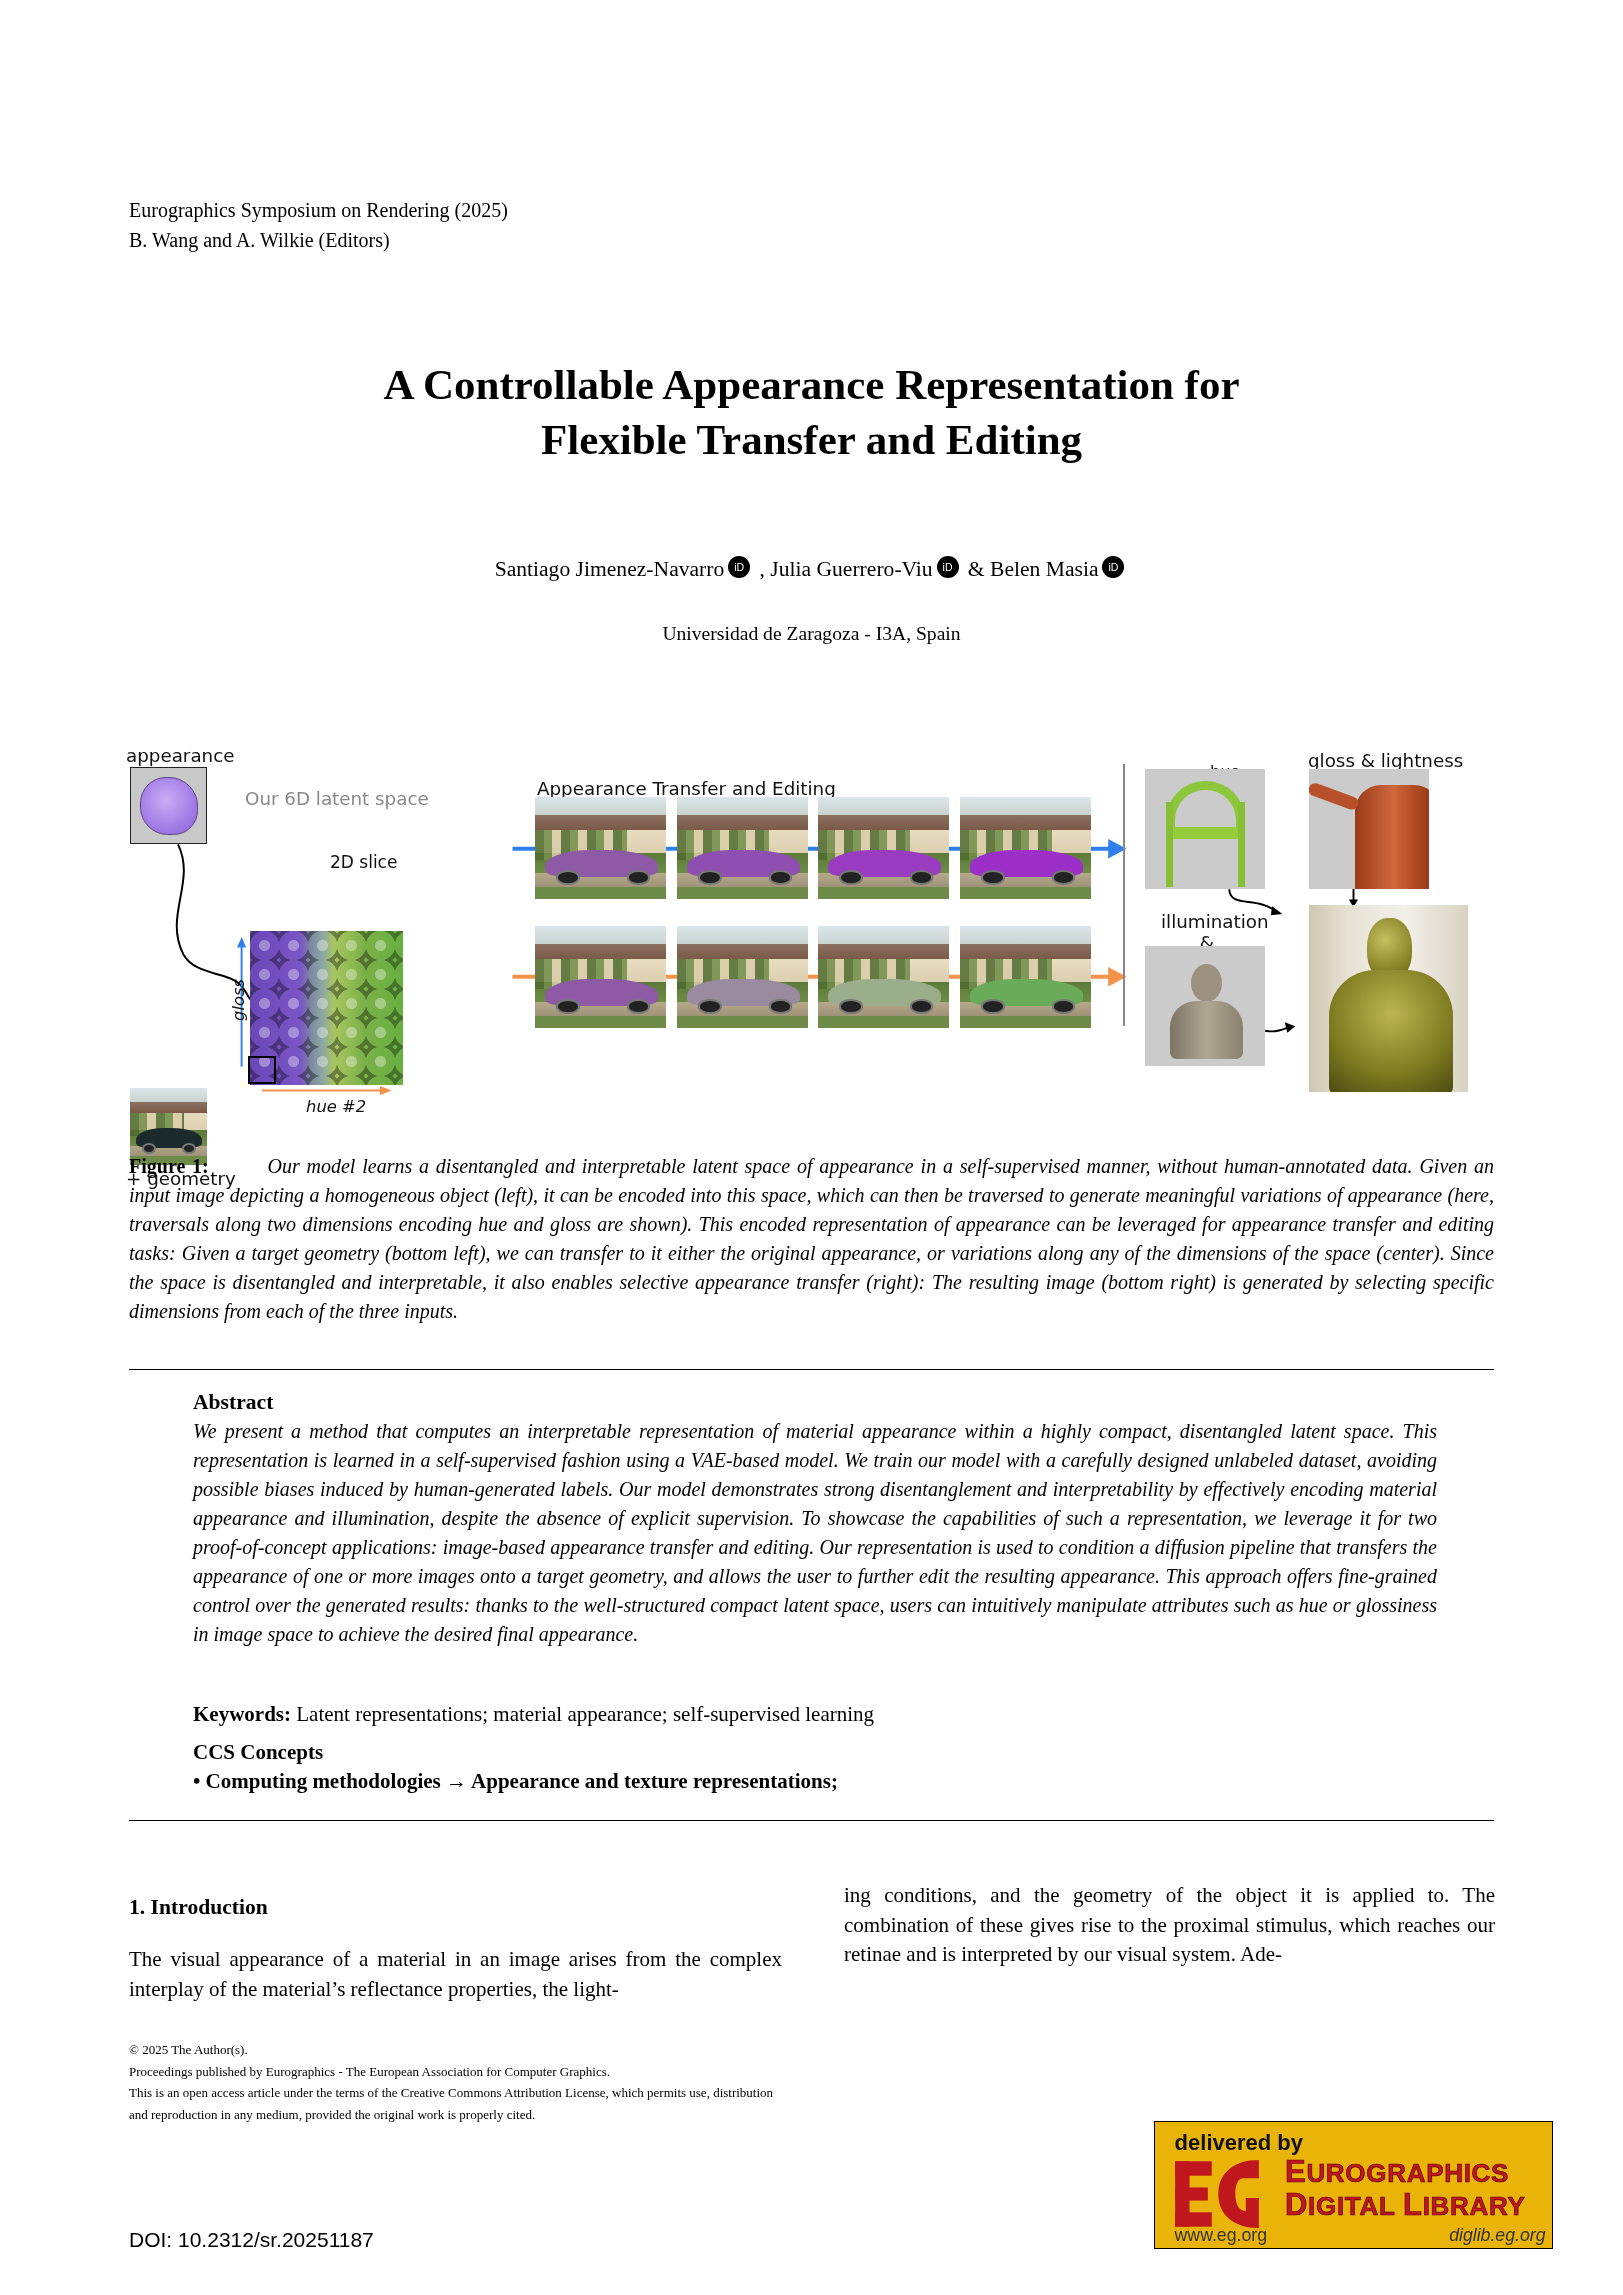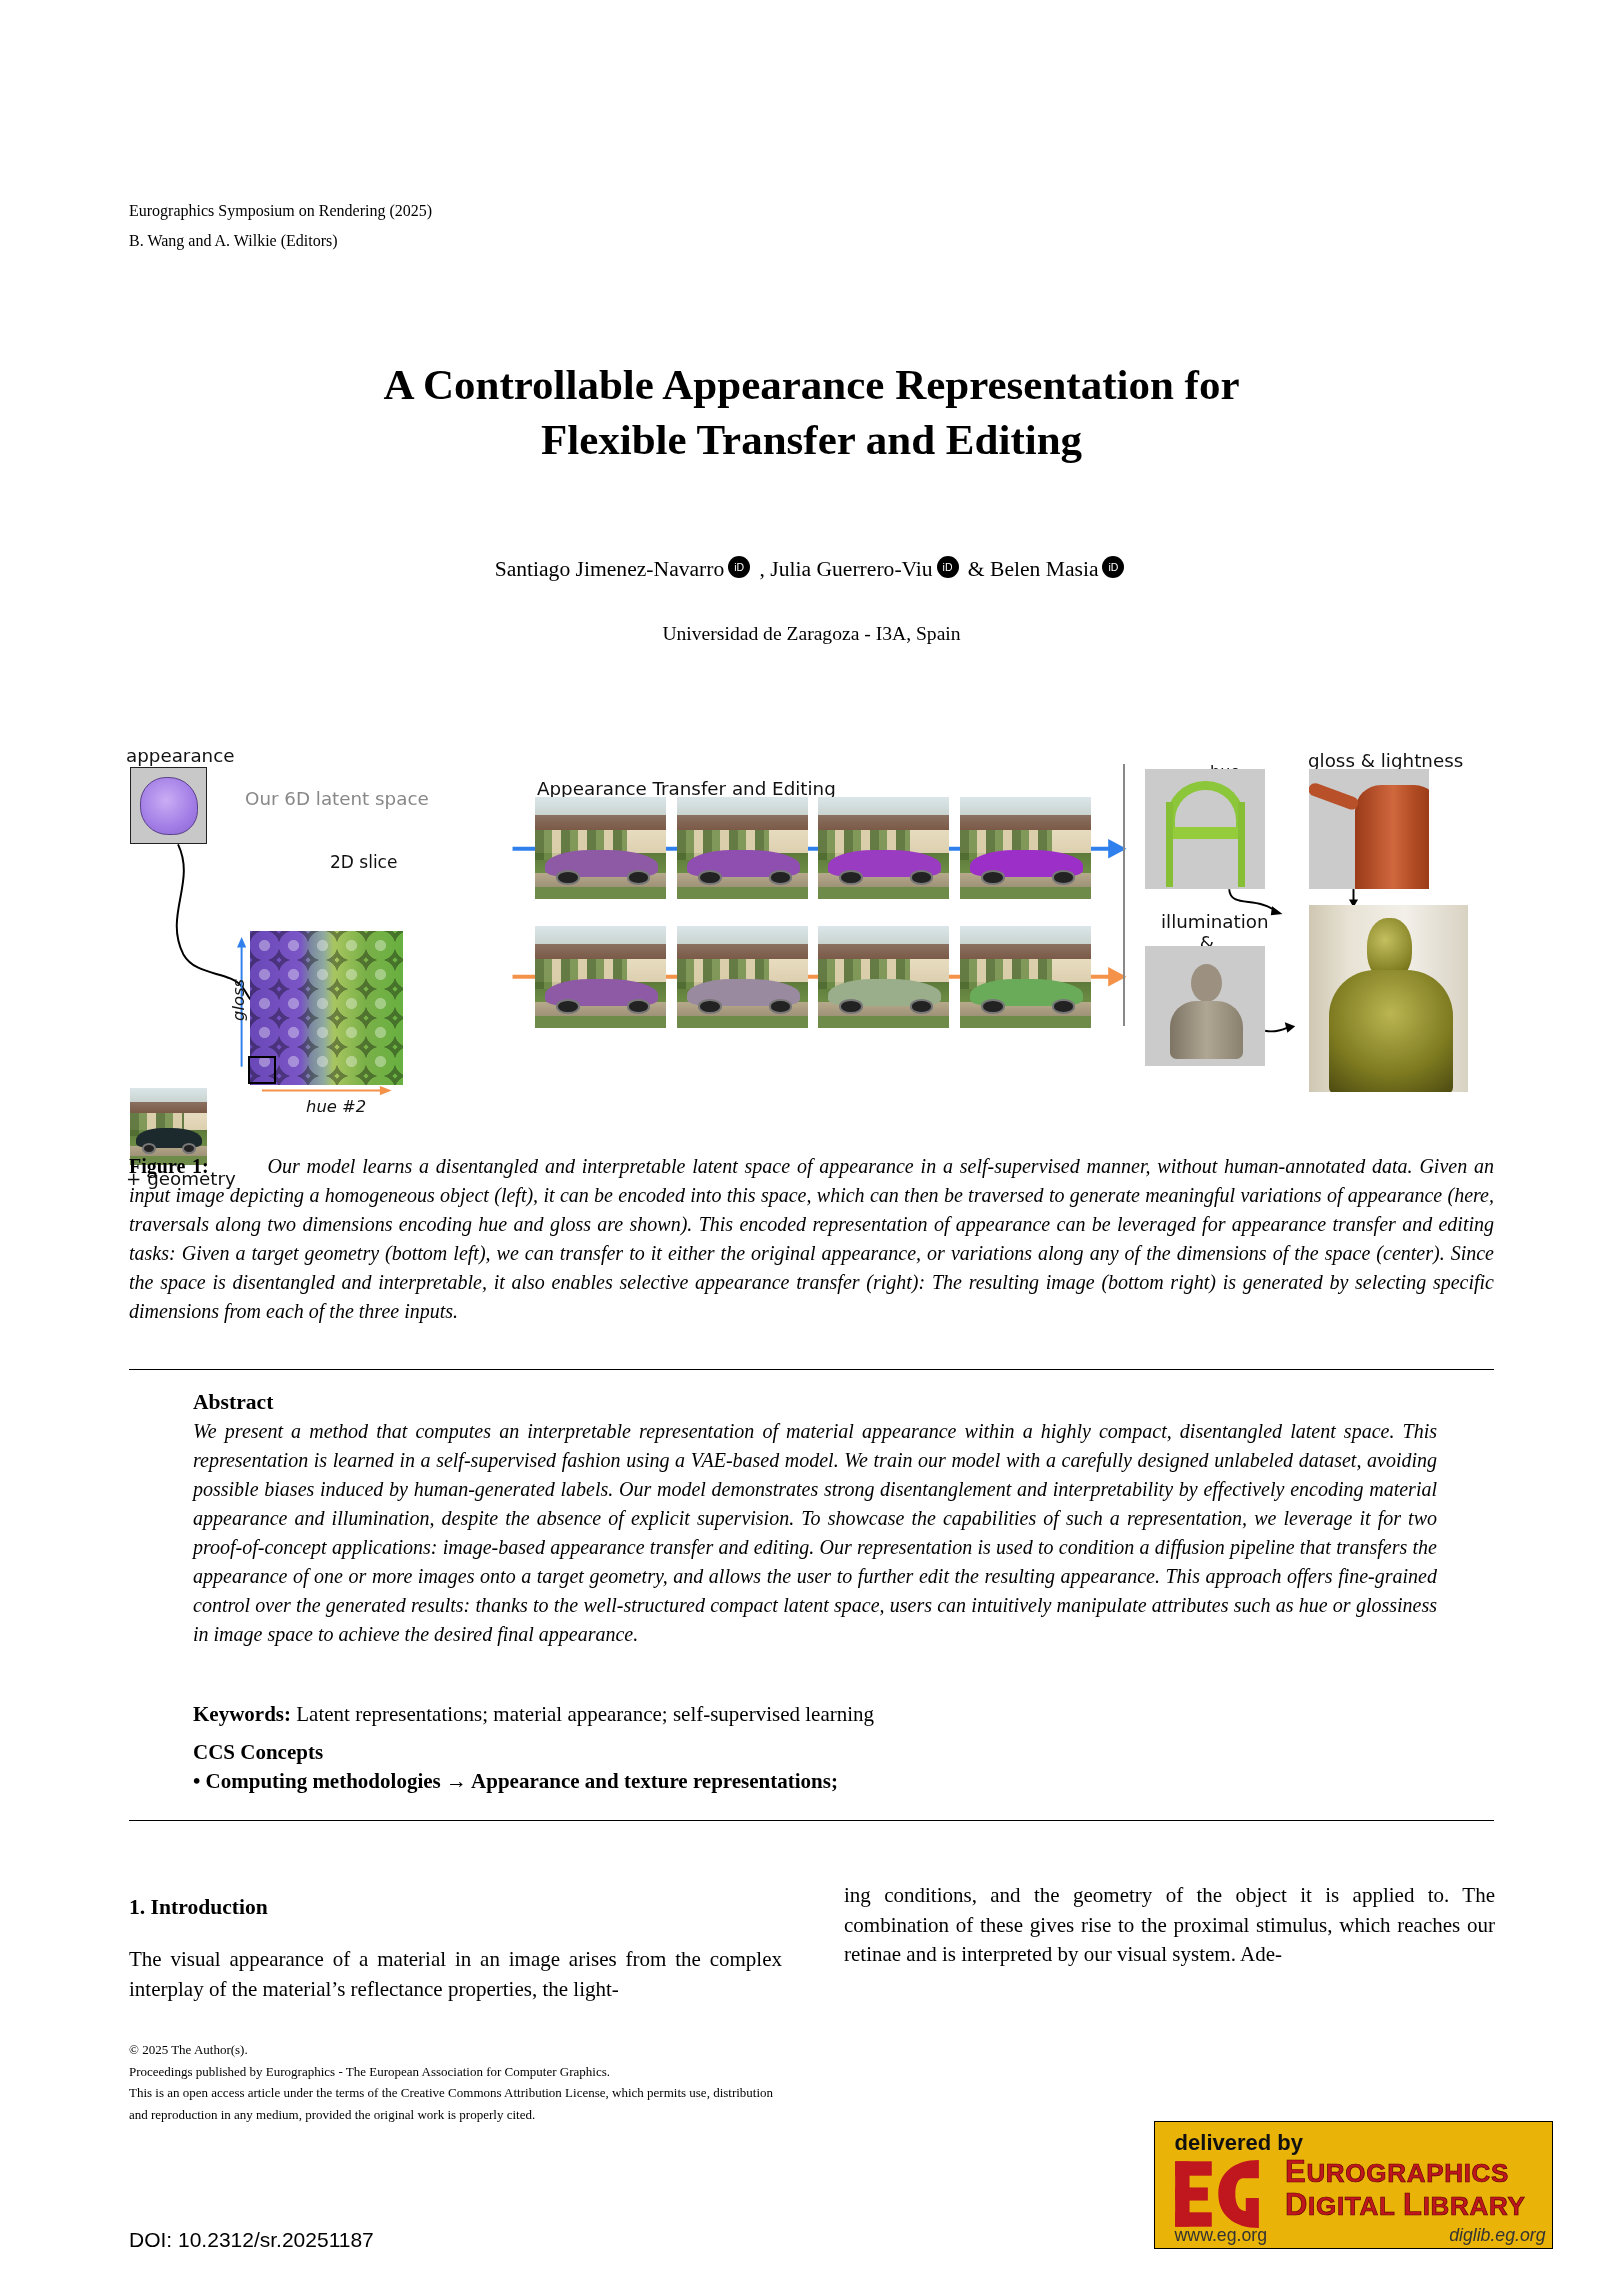--- a/index.html
+++ b/index.html
@@ -1,19 +1,19 @@
 <!DOCTYPE html>
 <html style="font-size:10.5px"><head>
 <meta charset="utf-8">
 <style>
   html, body { margin:0; padding:0; background:#fff; }
   body { width:1623px; height:2295px; position:relative; overflow:hidden;
          font-family:"Liberation Serif", serif; color:#000; }
   .abs { position:absolute; }
-  .venue { left:129px; top:196px; font-size:16px; line-height:29.5px; }
+  .venue { left:129px; top:196px; font-size:20px; line-height:29.5px; }
   .title { left:0; width:1623px; top:357px; text-align:center; font-weight:bold;
            font-size:43px; line-height:55px; }
   .authors { left:0; width:1623px; top:556px; text-align:center; font-size:21.6px; }
   .orcid { display:inline-block; width:22px; height:22px; border-radius:50%; background:#000000;
            color:#fff; font-family:"Liberation Sans", sans-serif; font-size:10.5px; line-height:22px;
            text-align:center; vertical-align:5.2px; margin:0 3.9px; }
   .affil { left:0; width:1623px; top:623px; text-align:center; font-size:19.6px; }
 
   .fig-sans { font-family:"DejaVu Sans", sans-serif; }
   .flabel { font-size:17.7px; color:#111; }

